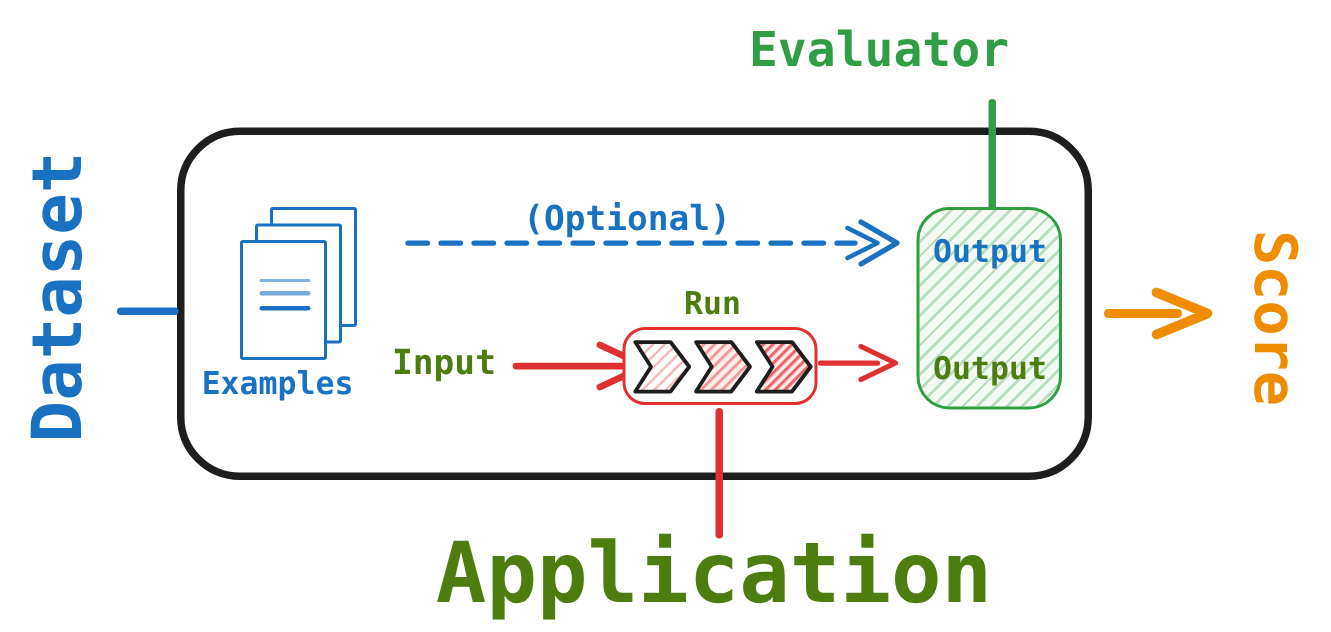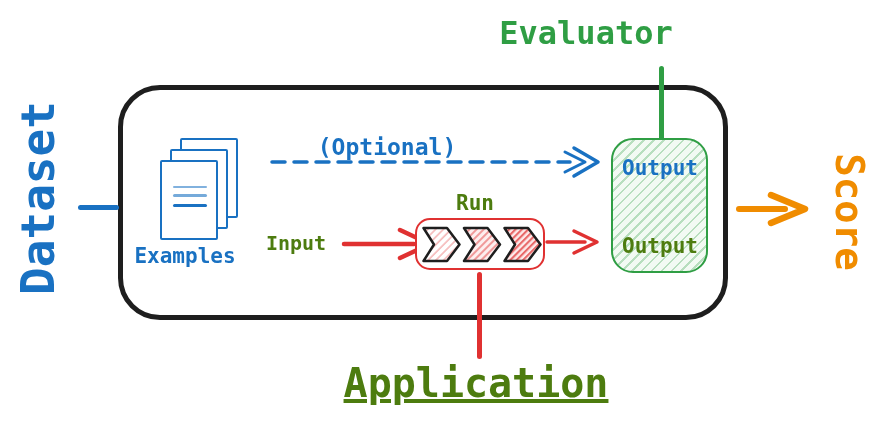--- a/index.html
+++ b/index.html
@@ -14,21 +14,21 @@
 
   .c-blue{color:#1971c2;}
   .c-red{color:#4d7c0f;}
   .c-green{color:#2f9e44;}
   .c-orange{color:#f08c00;}
 
   
   .dataset-label{left:38px;top:198px;font-size:46px;}
   .evaluator-label{left:586px;top:33px;font-size:32px;}
   .score-label{left:849px;top:212px;font-size:39px;}
-  .application-label{left:476px;top:383px;font-size:40px;text-decoration:underline;}
+  .application-label{left:476px;top:383px;font-size:56px;}
 
   
   .boundary{
     left:118px;top:85px;width:610px;height:235px;box-sizing:border-box;
     border:5px solid #1e1e1e;border-radius:42px;background:#ffffff;
   }
 
   
   .dataset-line{left:78px;top:205px;width:41px;height:5px;background:#1971c2;border-radius:3px;}
   .evaluator-line{left:659px;top:66px;width:5px;height:74px;background:#2f9e44;border-radius:3px;}
@@ -39,22 +39,22 @@
   .page{position:absolute;width:58px;height:80px;background:#ffffff;border:2.5px solid #1971c2;border-radius:2px;box-sizing:border-box;}
   .page-back{left:20px;top:0px;}
   .page-mid{left:10px;top:11px;}
   .page-front{left:0px;top:22px;}
   .page-line{position:absolute;left:11px;width:34px;border-radius:2px;}
   .page-line-1{top:24px;height:2px;background:rgba(25,113,194,0.55);}
   .page-line-2{top:32px;height:2.5px;background:rgba(25,113,194,0.6);}
   .page-line-3{top:42px;height:3px;background:#1971c2;}
 
   .examples-label{left:185px;top:256px;font-size:21px;}
-  .optional-label{left:387px;top:147px;font-size:23px;}
-  .input-label{left:296px;top:243px;font-size:20px;}
+  .optional-label{left:418px;top:147px;font-size:23px;}
+  .input-label{left:296px;top:243px;font-size:23px;}
   .run-label{left:475px;top:203px;font-size:21px;}
 
   
   .run-box{
     left:415px;top:218px;width:130px;height:52px;box-sizing:border-box;
     border:2.5px solid #e03131;border-radius:15px;background:#ffffff;
   }
 
   
   .green-box{

